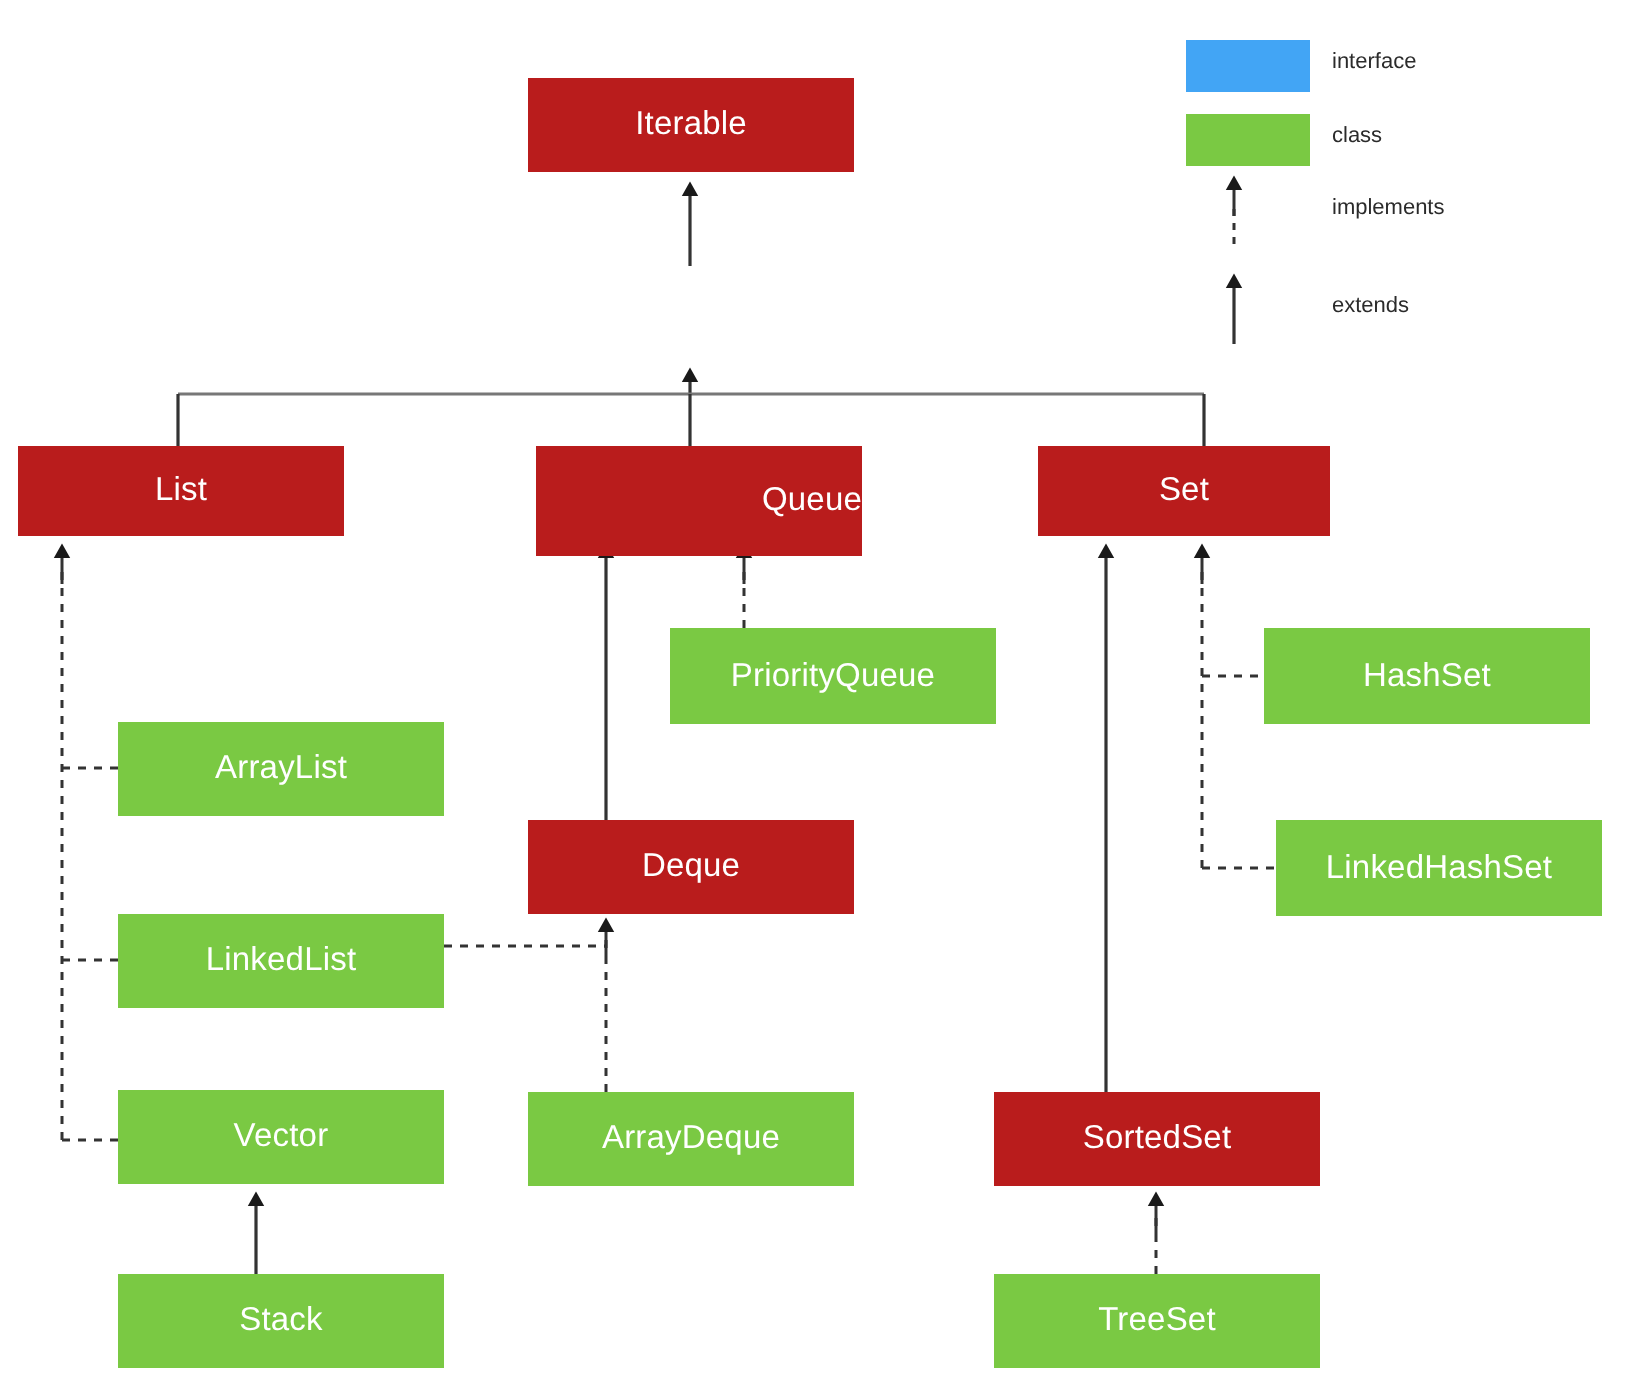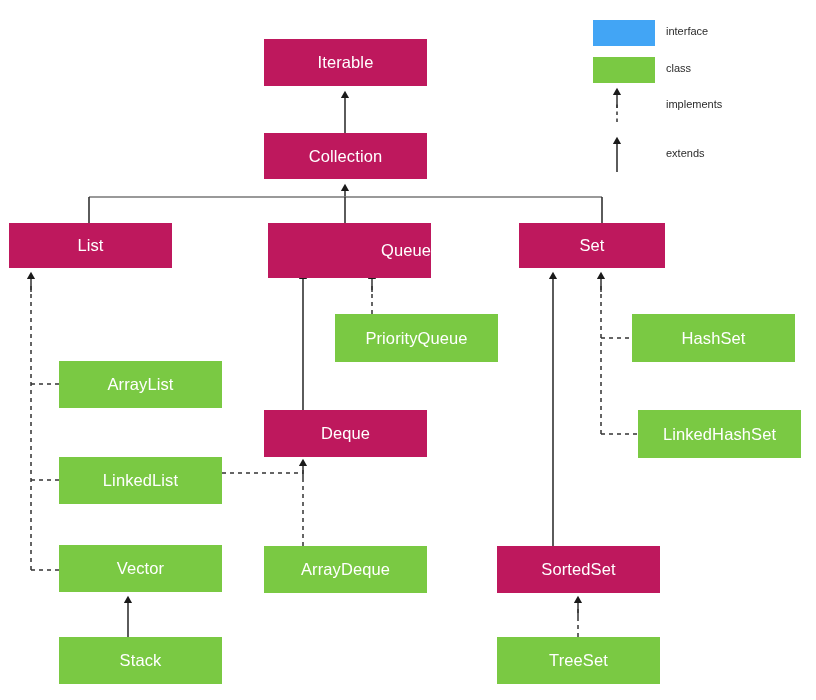--- a/index.html
+++ b/index.html
@@ -31,21 +31,21 @@
     align-items: center;
     justify-content: center;
     color: #ffffff;
     font-size: 16.5px;
     font-weight: 400;
     letter-spacing: 0.1px;
     line-height: 1;
     white-space: nowrap;
     z-index: 3;
   }
-  .node.interface { background: #be185d; }
+  .node.interface { background: #b91c1c; }
   .node.klass     { background: #7ac943; }
 
   .legend-swatch {
     position: absolute;
     z-index: 3;
   }
   .legend-swatch.interface { background: #42a5f5; }
   .legend-swatch.klass     { background: #7ac943; }
 
   .legend-label {
@@ -141,23 +141,20 @@
     </g>
     <g>
       <line x1="617" y1="172" x2="617" y2="141" stroke="#333333" stroke-width="1.6" marker-end="url(#arrowhead)"></line>
     </g>
   </svg>
 
   <div class="node interface" style="left:264px; top:39px; width:163px; height:47px;">
     <span>Iterable</span>
   </div>
 
-  <div class="node interface" style="left:264px; top:133px; width:163px; height:46px;">
-    <span>Collection</span>
-  </div>
 
   <div class="node interface" style="left:9px; top:223px; width:163px; height:45px;">
     <span>List</span>
   </div>
 
   <div class="node interface" style="left:268px; top:223px; width:163px; height:55px;justify-content:flex-end;">
     <span>Queue</span>
   </div>
 
   <div class="node interface" style="left:519px; top:223px; width:146px; height:45px;">

